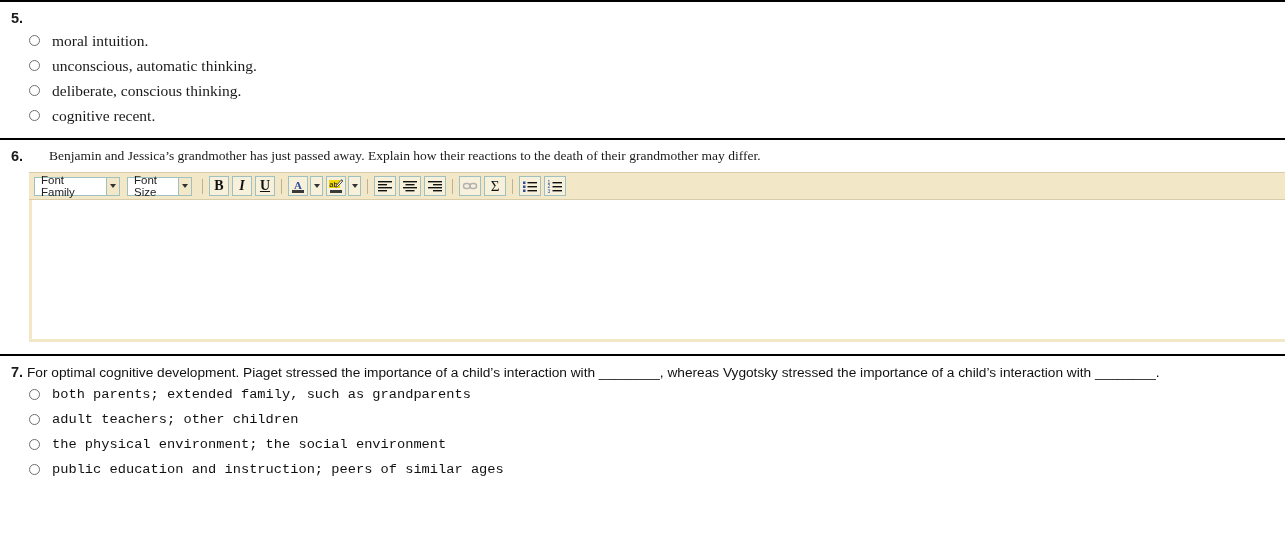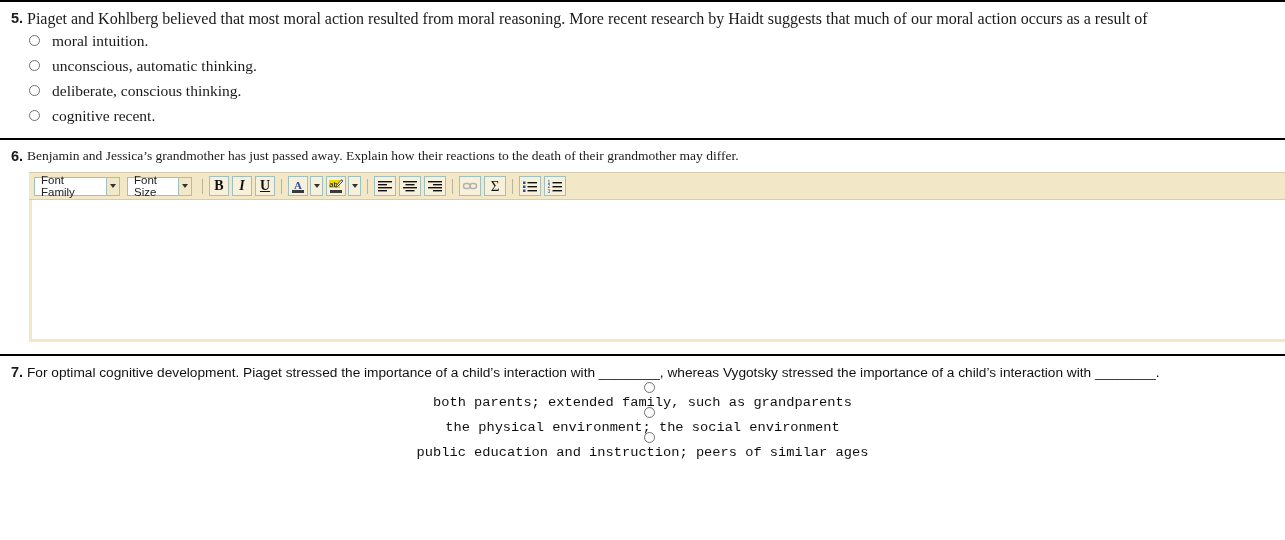--- a/index.html
+++ b/index.html
@@ -43,40 +43,41 @@
     font-family: "Liberation Sans", sans-serif;
   }
   .q-text {
     font-size: 16px;
     line-height: 19px;
     flex: 1 1 auto;
   }
   .q-text.small {
     font-size: 13.5px;
     line-height: 17px;
+    margin-left: 22px;
   }
   .q-text.mono {
     font-family: Liberation Sans, sans-serif;
     font-size: 13.7px;
     line-height: 19px;
     letter-spacing: 0px;
     color: #111;
   }
 
   .options {
     list-style: none;
     margin: 0;
     padding: 0;
   }
   .option-row {
     display: flex;
     align-items: center;
     height: 25px;
   }
-  .option-row.mono-row { height: 25px; flex-direction: column; }
+  .option-row.mono-row { height: 25px; }
 
   .radio {
     width: 11px;
     height: 11px;
     border: 1px solid #6e6e6e;
     border-radius: 50%;
     background: #ffffff;
     flex: 0 0 11px;
     margin-left: 25px;
     margin-right: 12px;
@@ -198,21 +199,20 @@
   }
 </style>
 </head>
 <body>
 
 <hr class="divider">
 
 <div class="question-block">
   <div class="q-head">
     <div class="q-num">5.</div>
-    <div class="q-text">Piaget and Kohlberg believed that most moral action resulted from moral reasoning. More recent research by Haidt suggests that much of our moral action occurs as a result of</div>
   </div>
   <ul class="options">
     <li class="option-row">
       <span class="radio"></span>
       <span class="option-label">moral intuition.</span>
     </li>
     <li class="option-row">
       <span class="radio"></span>
       <span class="option-label">unconscious, automatic thinking.</span>
     </li>
@@ -385,20 +385,24 @@
     <div class="q-num">7.</div>
     <div class="q-text mono">For optimal cognitive development. Piaget stressed the importance of a child’s interaction with ________, whereas Vygotsky stressed the importance of a child’s interaction with ________.</div>
   </div>
   <ul class="options">
     <li class="option-row mono-row">
       <span class="radio"></span>
       <span class="option-label mono">both parents; extended family, such as grandparents</span>
     </li>
     <li class="option-row mono-row">
       <span class="radio"></span>
+      <span class="option-label mono">adult teachers; other children</span>
+    </li>
+    <li class="option-row mono-row">
+      <span class="radio"></span>
       <span class="option-label mono">the physical environment; the social environment</span>
     </li>
     <li class="option-row mono-row">
       <span class="radio"></span>
       <span class="option-label mono">public education and instruction; peers of similar ages</span>
     </li>
   </ul>
 </div>
 
 </body></html>

